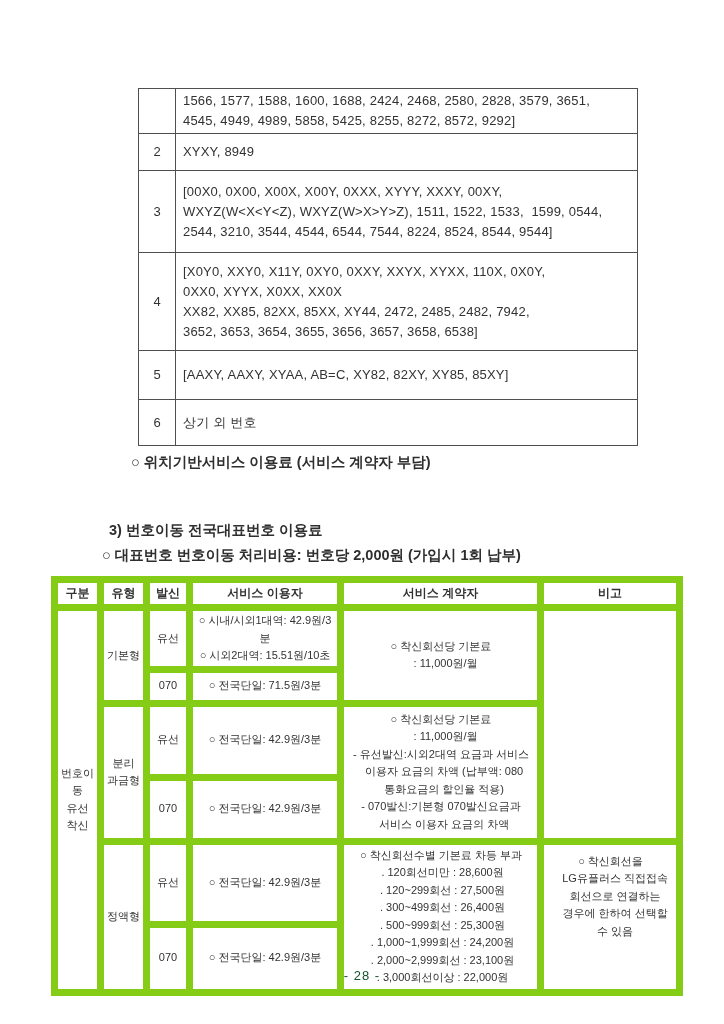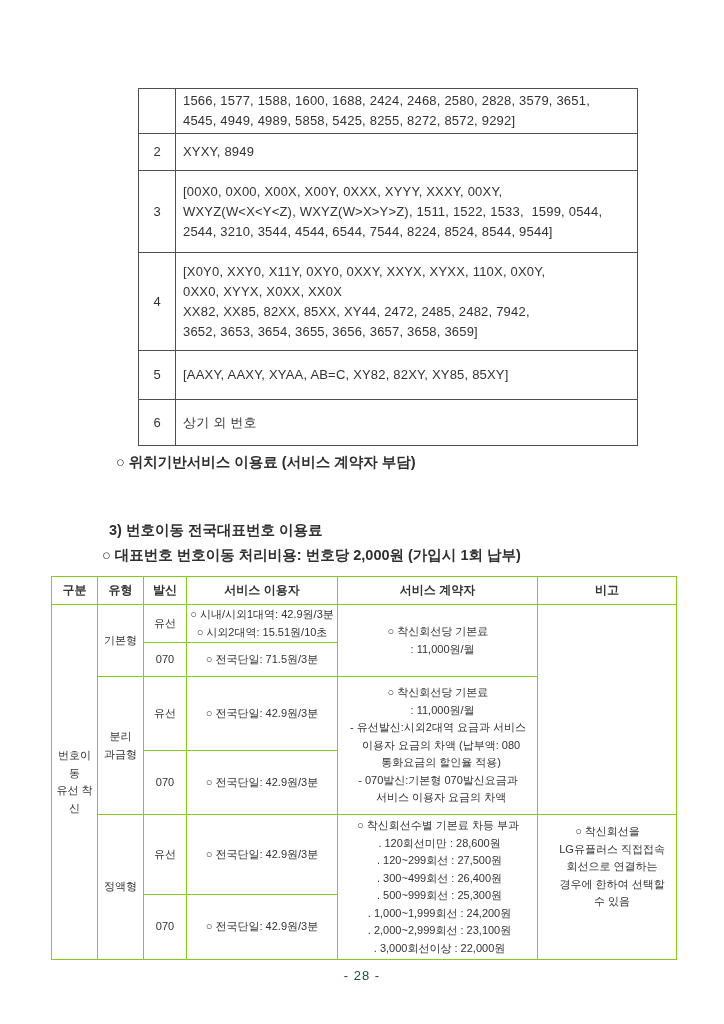--- a/index.html
+++ b/index.html
@@ -41,21 +41,21 @@
     color: #2e2e2e;
   }
 
   
   .t2 {
     position: absolute; left: 51px; top: 576px;
     width: 625px;
     font-size: 11px; line-height: 17.5px;
   }
   .t2 td {
-    border: 1px solid #84cc16;
+    border: 7px solid #84cc16;
     text-align: center;
     vertical-align: middle;
     padding: 1px 2px;
     white-space: pre-line;
   }
   .t2 tr.head td {
     font-weight: bold;
     font-size: 12px;
     white-space: nowrap;
   }
@@ -99,34 +99,34 @@
         <td class="num">3</td>
         <td class="txt">[00X0, 0X00, X00X, X00Y, 0XXX, XYYY, XXXY, 00XY,
 WXYZ(W&lt;X&lt;Y&lt;Z), WXYZ(W&gt;X&gt;Y&gt;Z), 1511, 1522, 1533,  1599, 0544,
 2544, 3210, 3544, 4544, 6544, 7544, 8224, 8524, 8544, 9544]</td>
       </tr>
       <tr style="height:98px">
         <td class="num">4</td>
         <td class="txt">[X0Y0, XXY0, X11Y, 0XY0, 0XXY, XXYX, XYXX, 110X, 0X0Y,
 0XX0, XYYX, X0XX, XX0X
 XX82, XX85, 82XX, 85XX, XY44, 2472, 2485, 2482, 7942,
-3652, 3653, 3654, 3655, 3656, 3657, 3658, 3659]</td>
+3652, 3653, 3654, 3655, 3656, 3657, 3658, 6538]</td>
       </tr>
       <tr style="height:49px">
         <td class="num">5</td>
         <td class="txt">[AAXY, AAXY, XYAA, AB=C, XY82, 82XY, XY85, 85XY]</td>
       </tr>
       <tr style="height:46px">
         <td class="num">6</td>
         <td class="txt">상기 외 번호</td>
       </tr>
     </tbody>
   </table>
 
-  <div class="note-line" style="left:116px; top:453px">○ 위치기반서비스 이용료 (서비스 계약자 부담)</div>
+  <div class="note-line" style="left:131px; top:453px">○ 위치기반서비스 이용료 (서비스 계약자 부담)</div>
   <div class="note-line" style="left:109px; top:521px">3) 번호이동 전국대표번호 이용료</div>
   <div class="note-line" style="left:102px; top:546px">○ 대표번호 번호이동 처리비용: 번호당 2,000원 (가입시 1회 납부)</div>
 
   <table class="t2">
     <colgroup>
       <col style="width:46px">
         <col style="width:46px">
         <col style="width:43px">
       <col style="width:151px">
         <col style="width:200px">

